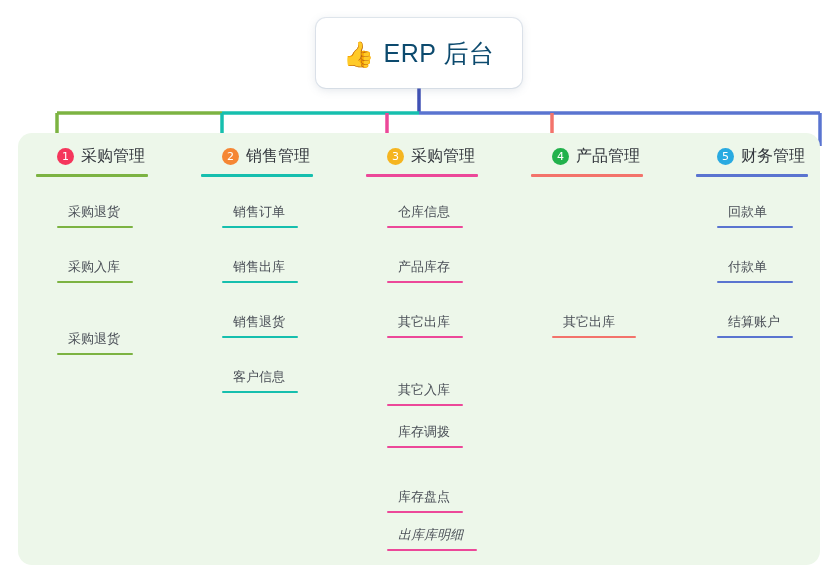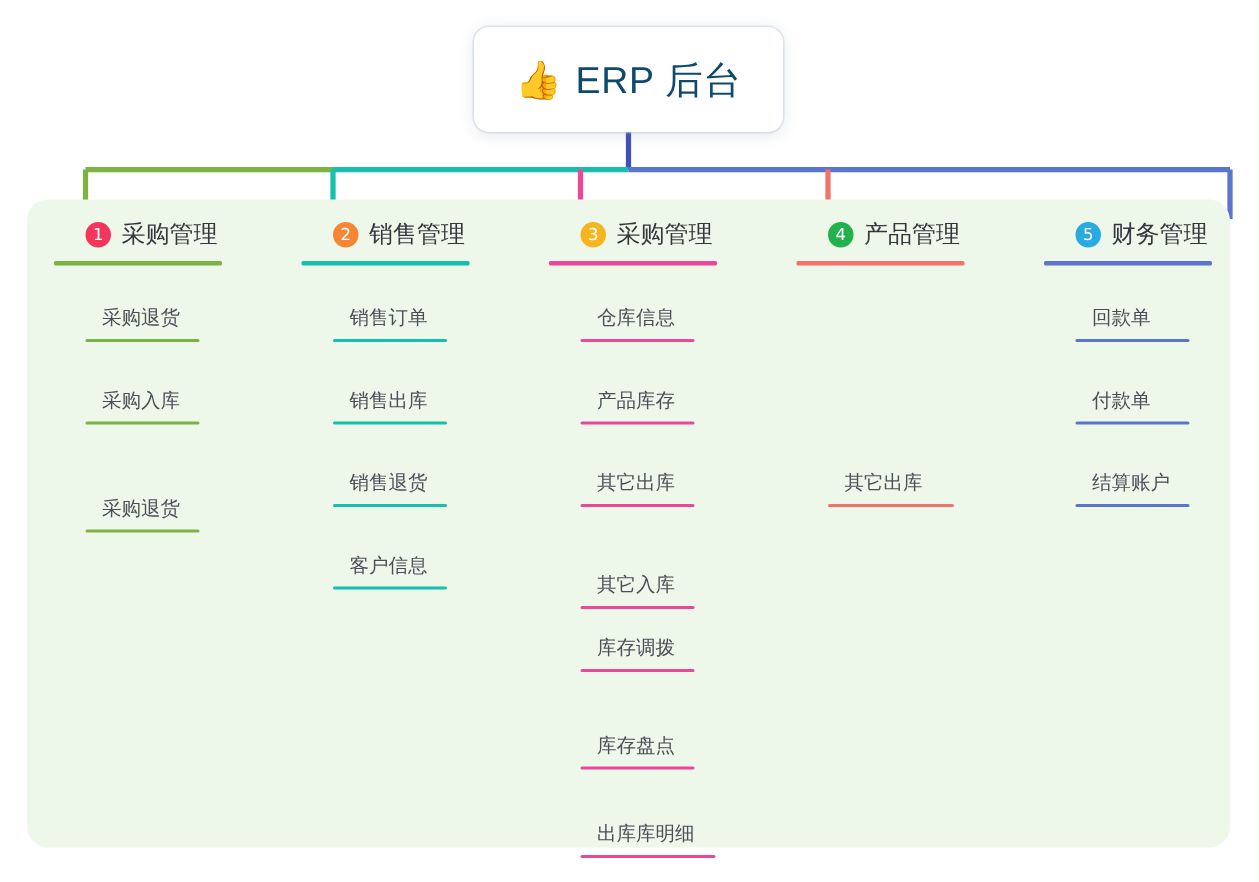--- a/index.html
+++ b/index.html
@@ -173,21 +173,21 @@
           <div class="leaf-rule" style="background: rgb(236, 72, 153); width: 76px;"></div>
         </div>
         <div class="leaf" style="top: 279px;">
           <div class="leaf-text">库存调拨</div>
           <div class="leaf-rule" style="background: rgb(236, 72, 153); width: 76px;"></div>
         </div>
         <div class="leaf" style="top: 344px;">
           <div class="leaf-text">库存盘点</div>
           <div class="leaf-rule" style="background: rgb(236, 72, 153); width: 76px;"></div>
         </div>
-        <div class="leaf" style="top: 403px;">
+        <div class="leaf" style="top: 382px; font-style: italic;">
           <div class="leaf-text">出库库明细</div>
           <div class="leaf-rule" style="background: rgb(236, 72, 153); width: 90px;"></div>
         </div>
       </div>
       <div class="col" style="left: 531px; width: 148px;">
         <div class="col-head">
           <span class="badge" style="background: rgb(34, 177, 76);">4</span>
           <span class="col-title">产品管理</span>
         </div>
         <div class="head-rule" style="background: rgb(243, 115, 107); width: 112px; margin-left: 0px;"></div>

